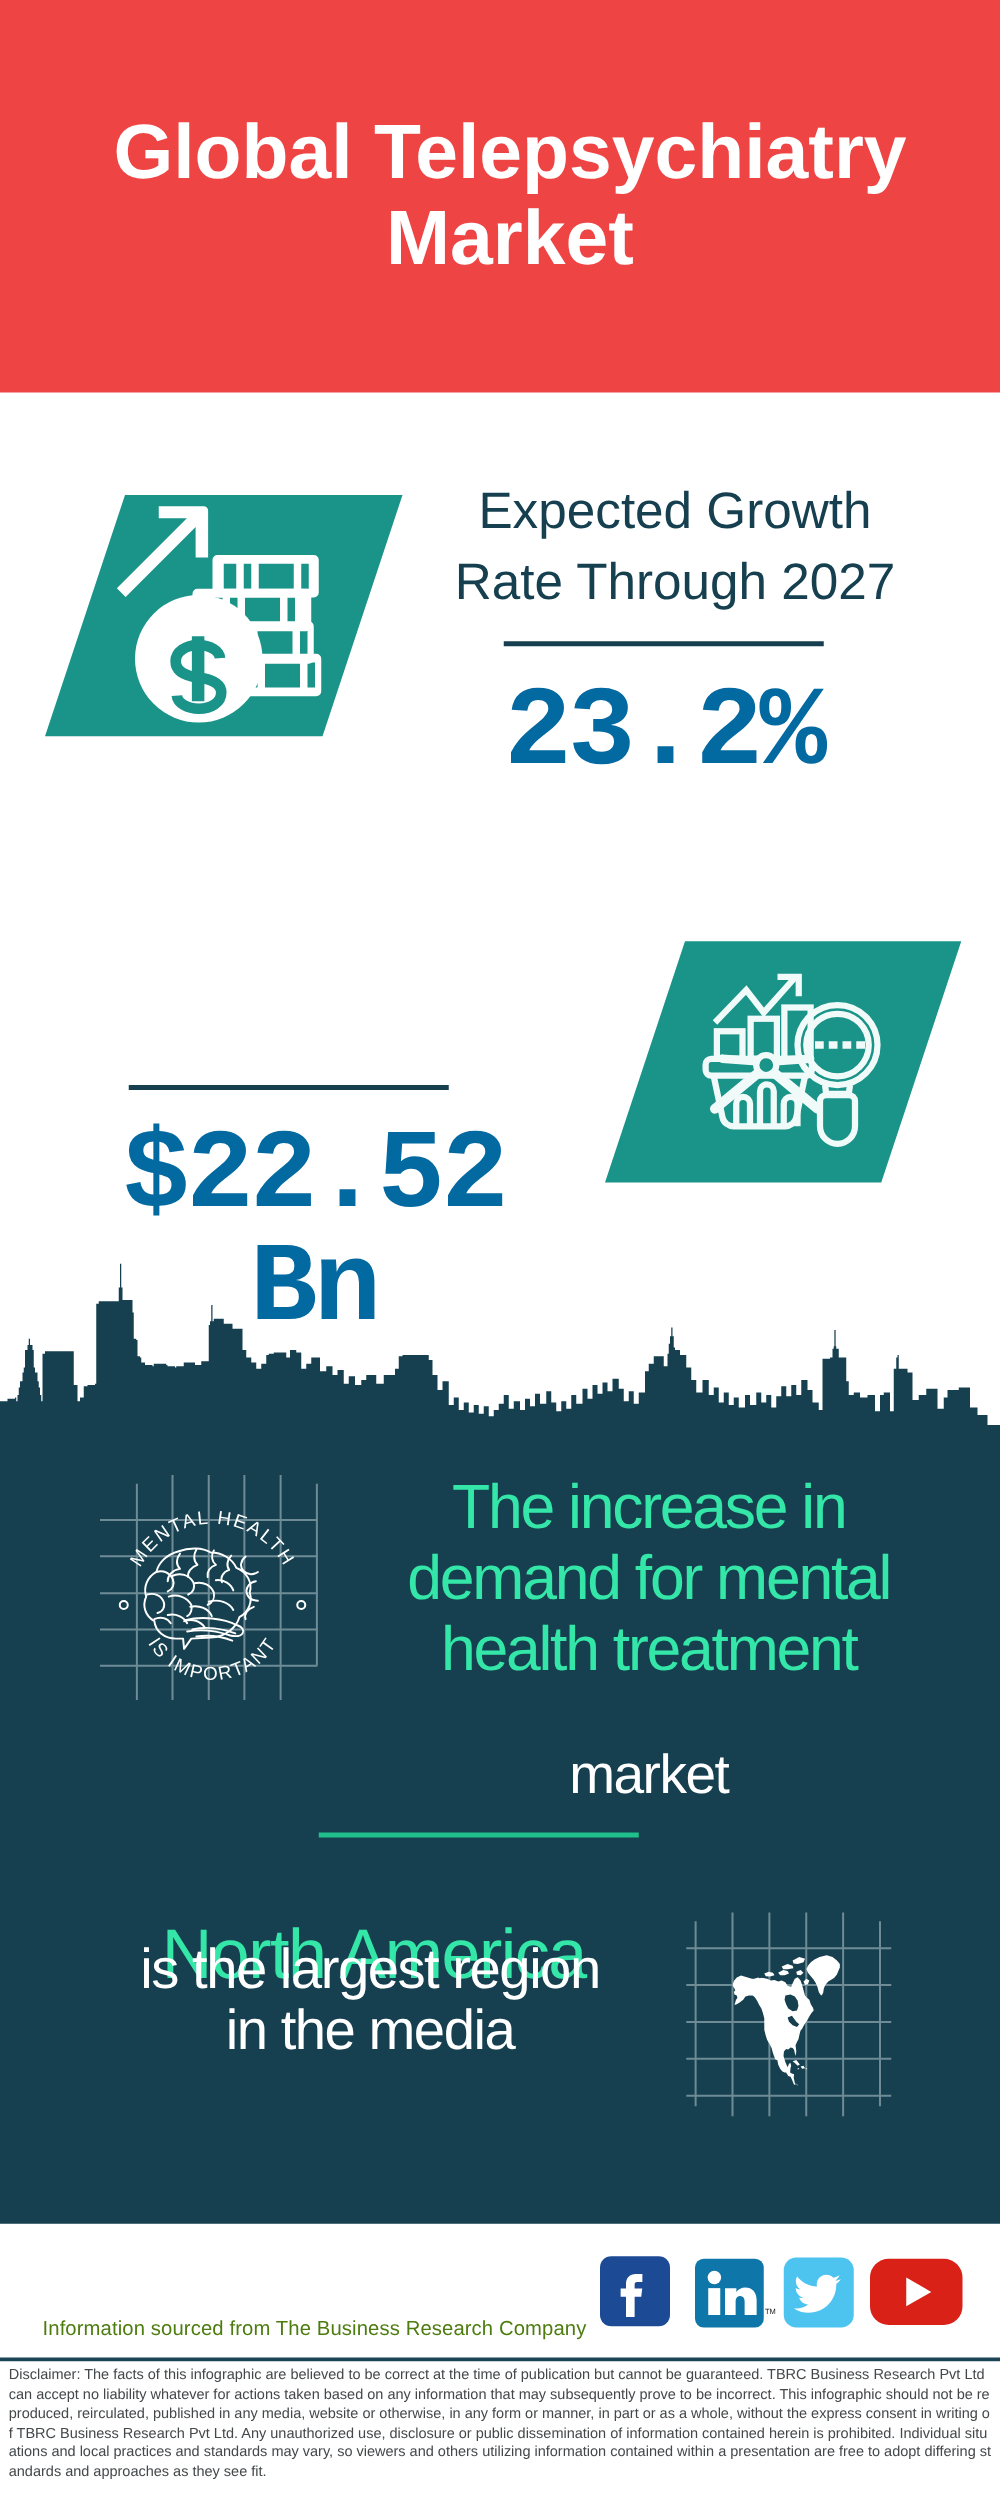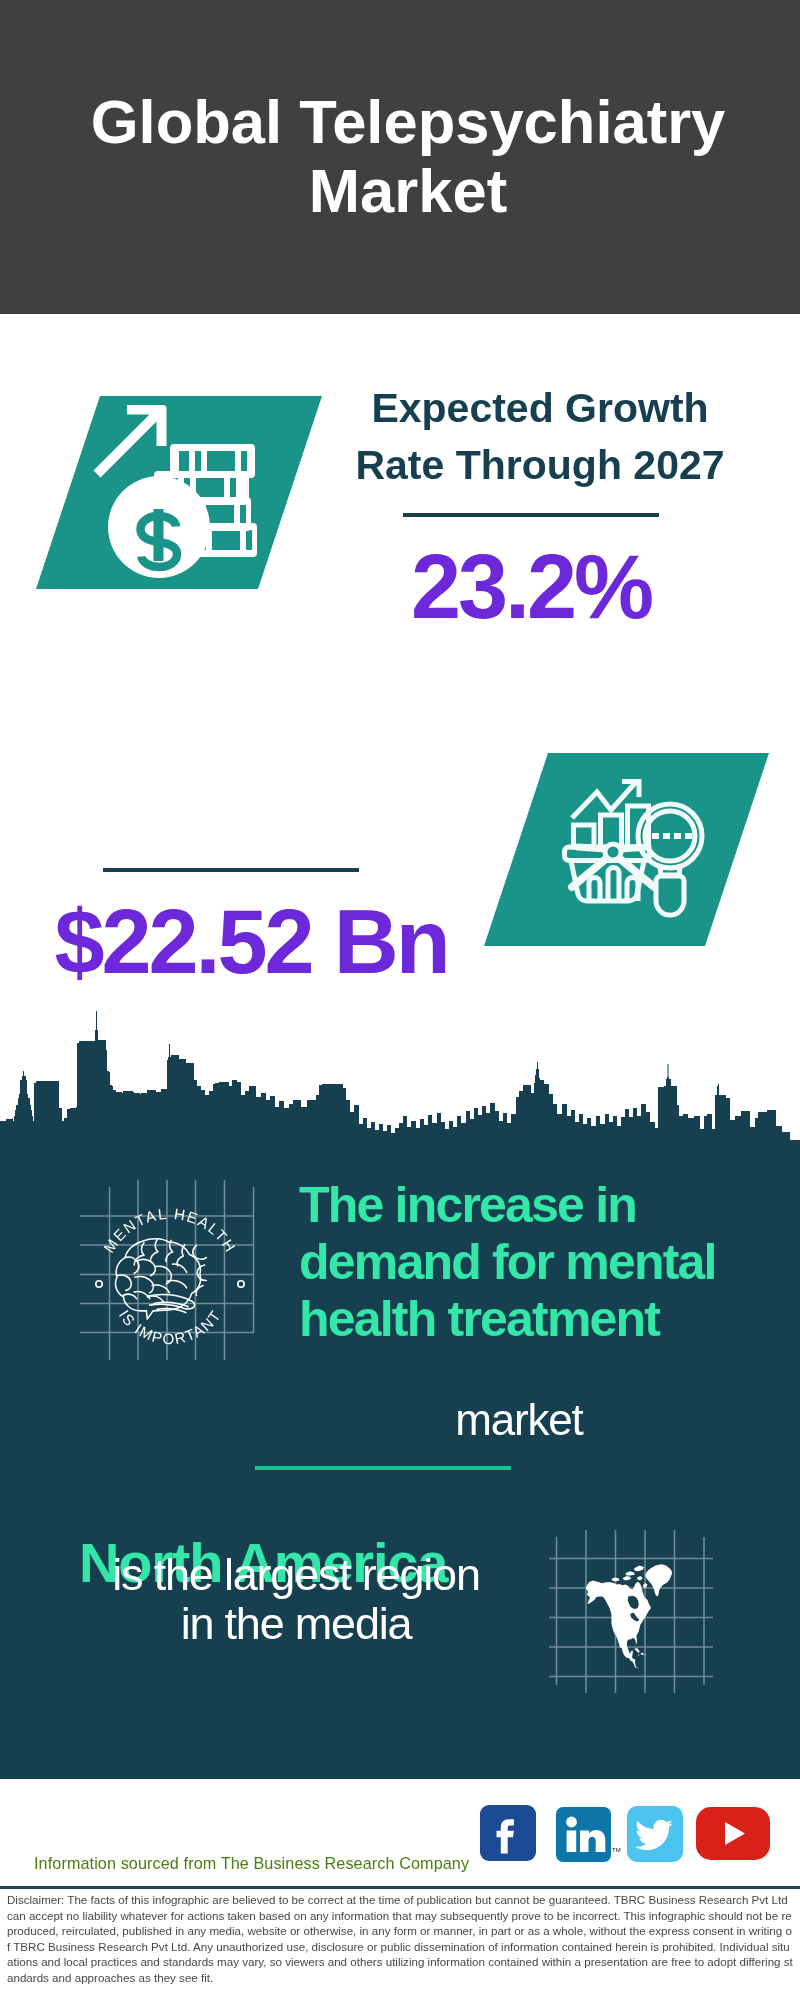--- a/index.html
+++ b/index.html
@@ -1,32 +1,32 @@
 <!DOCTYPE html>
 <html><head>
 <meta charset="utf-8">
 <style>
   html,body{margin:0;padding:0;}
   body{width:800px;height:2000px;background:#ffffff;font-family:"Liberation Sans",sans-serif;overflow:hidden;}
   .page{position:relative;width:800px;height:2000px;overflow:hidden;}
 
   
-  .header{position:absolute;left:0;top:0;width:800px;height:314px;background:#404040;}
+  .header{position:absolute;left:0;top:0;width:800px;height:314px;background:#ef4444;}
   .header .title{position:absolute;left:8px;top:87px;width:800px;text-align:center;color:#ffffff;
       font-size:61.5px;font-weight:bold;line-height:69px;letter-spacing:0px;}
-  .stat-label{position:absolute;color:#16404F;font-size:41px;font-weight:bold;line-height:57px;text-align:center;}
+  .stat-label{position:absolute;color:#16404F;font-size:41px;font-weight:normal;line-height:57px;text-align:center;}
   .stat-rule{position:absolute;height:4px;background:#16404F;}
-  .stat-value{position:absolute;color:#6d28d9;font-size:90px;font-weight:bold;line-height:90px;text-align:center;letter-spacing:-3px;}
+  .stat-value{position:absolute;color:#0369a1;font-size:90px;font-weight:bold;line-height:90px;text-align:center;letter-spacing:-3px;font-family:Liberation Mono, monospace;}
 
   
   .dark{position:absolute;left:0;width:800px;background:#16404F;}
   .skyline{position:absolute;left:0;width:800px;}
 
   .hl{color:#34E6A8;}
-  .blk-txt{position:absolute;text-align:left;font-size:50px;line-height:57px;font-weight:bold;letter-spacing:-1.8px;}
+  .blk-txt{position:absolute;text-align:center;font-size:50px;line-height:57px;font-weight:normal;letter-spacing:-1.8px;}
   .blk-sub{position:absolute;text-align:center;font-size:44px;line-height:48px;font-weight:normal;letter-spacing:-1.2px;color:#ffffff;}
   .under{position:absolute;height:4px;background:#1FC08C;}
   .gridbg line{stroke:#6E8B96;stroke-width:1.6;}
   .src{position:absolute;color:#4d7c0f;font-size:16.2px;line-height:23px;letter-spacing:0.1px;margin-top:40px;}
   .social{position:absolute;top:1801px;width:62px;height:62px;border-radius:8px;}
   .disclaimer{position:absolute;color:#44484A;font-size:11.6px;line-height:15.6px;
       word-break:break-all;text-align:left;}
   .hr{position:absolute;left:0;width:800px;height:3px;background:#1B4456;}
 </style>
 </head>

